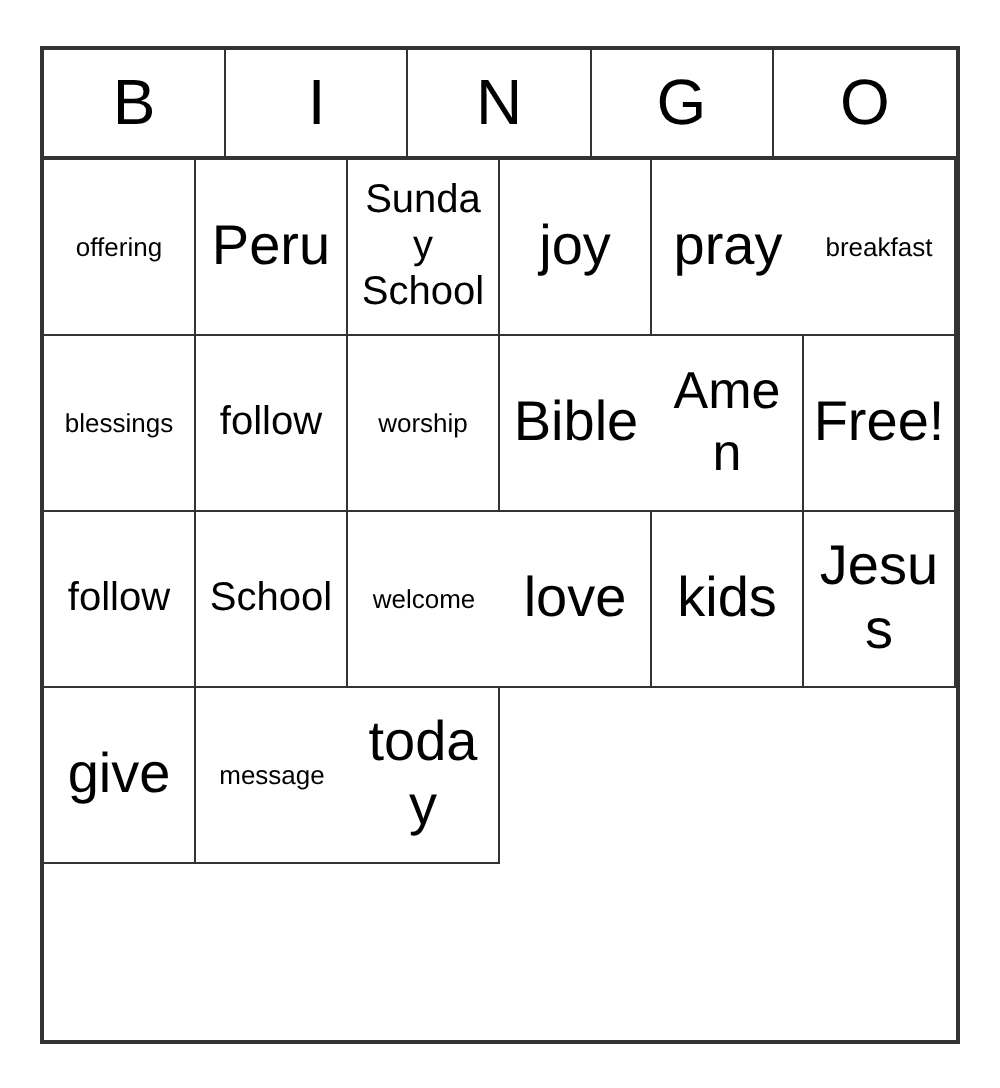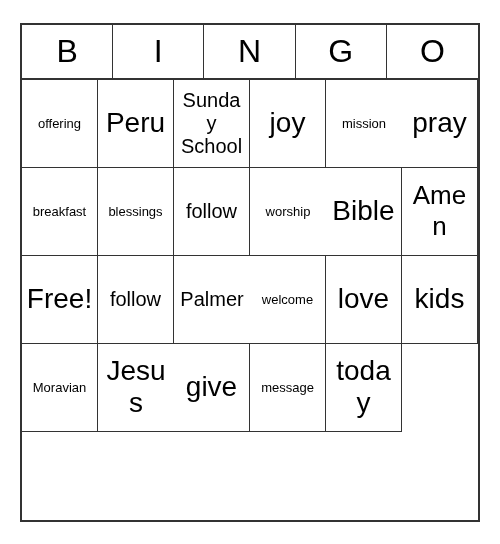--- a/index.html
+++ b/index.html
@@ -95,33 +95,31 @@
       <div class="header-cell">I</div>
       <div class="header-cell">N</div>
       <div class="header-cell">G</div>
       <div class="header-cell">O</div>
     </div>
   <div class="bingo-grid">
   <div class="bingo-cell size-sm">offering</div>
       <div class="bingo-cell size-xl">Peru</div>
       <div class="bingo-cell size-md">Sunday School</div>
       <div class="bingo-cell size-xl">joy</div>
-      <div class="bingo-cell size-sm">mission</div>
       <div class="bingo-cell size-xl">pray</div>
       <div class="bingo-cell size-sm">breakfast</div>
       <div class="bingo-cell size-sm">blessings</div>
       <div class="bingo-cell size-md">follow</div>
       <div class="bingo-cell size-sm">worship</div>
       <div class="bingo-cell size-xl">Bible</div>
       <div class="bingo-cell size-lg">Amen</div>
       <div class="bingo-cell size-xl">Free!</div>
       <div class="bingo-cell size-md">follow</div>
-      <div class="bingo-cell size-md">Palmer</div>
+      <div class="bingo-cell size-md">School</div>
       <div class="bingo-cell size-sm">welcome</div>
       <div class="bingo-cell size-xl">love</div>
       <div class="bingo-cell size-xl">kids</div>
-      <div class="bingo-cell size-sm">Moravian</div>
       <div class="bingo-cell size-xl">Jesus</div>
       <div class="bingo-cell size-xl">give</div>
       <div class="bingo-cell size-sm">message</div>
       <div class="bingo-cell size-xl">today</div>
     </div>
 </div>
 
 </body></html>

